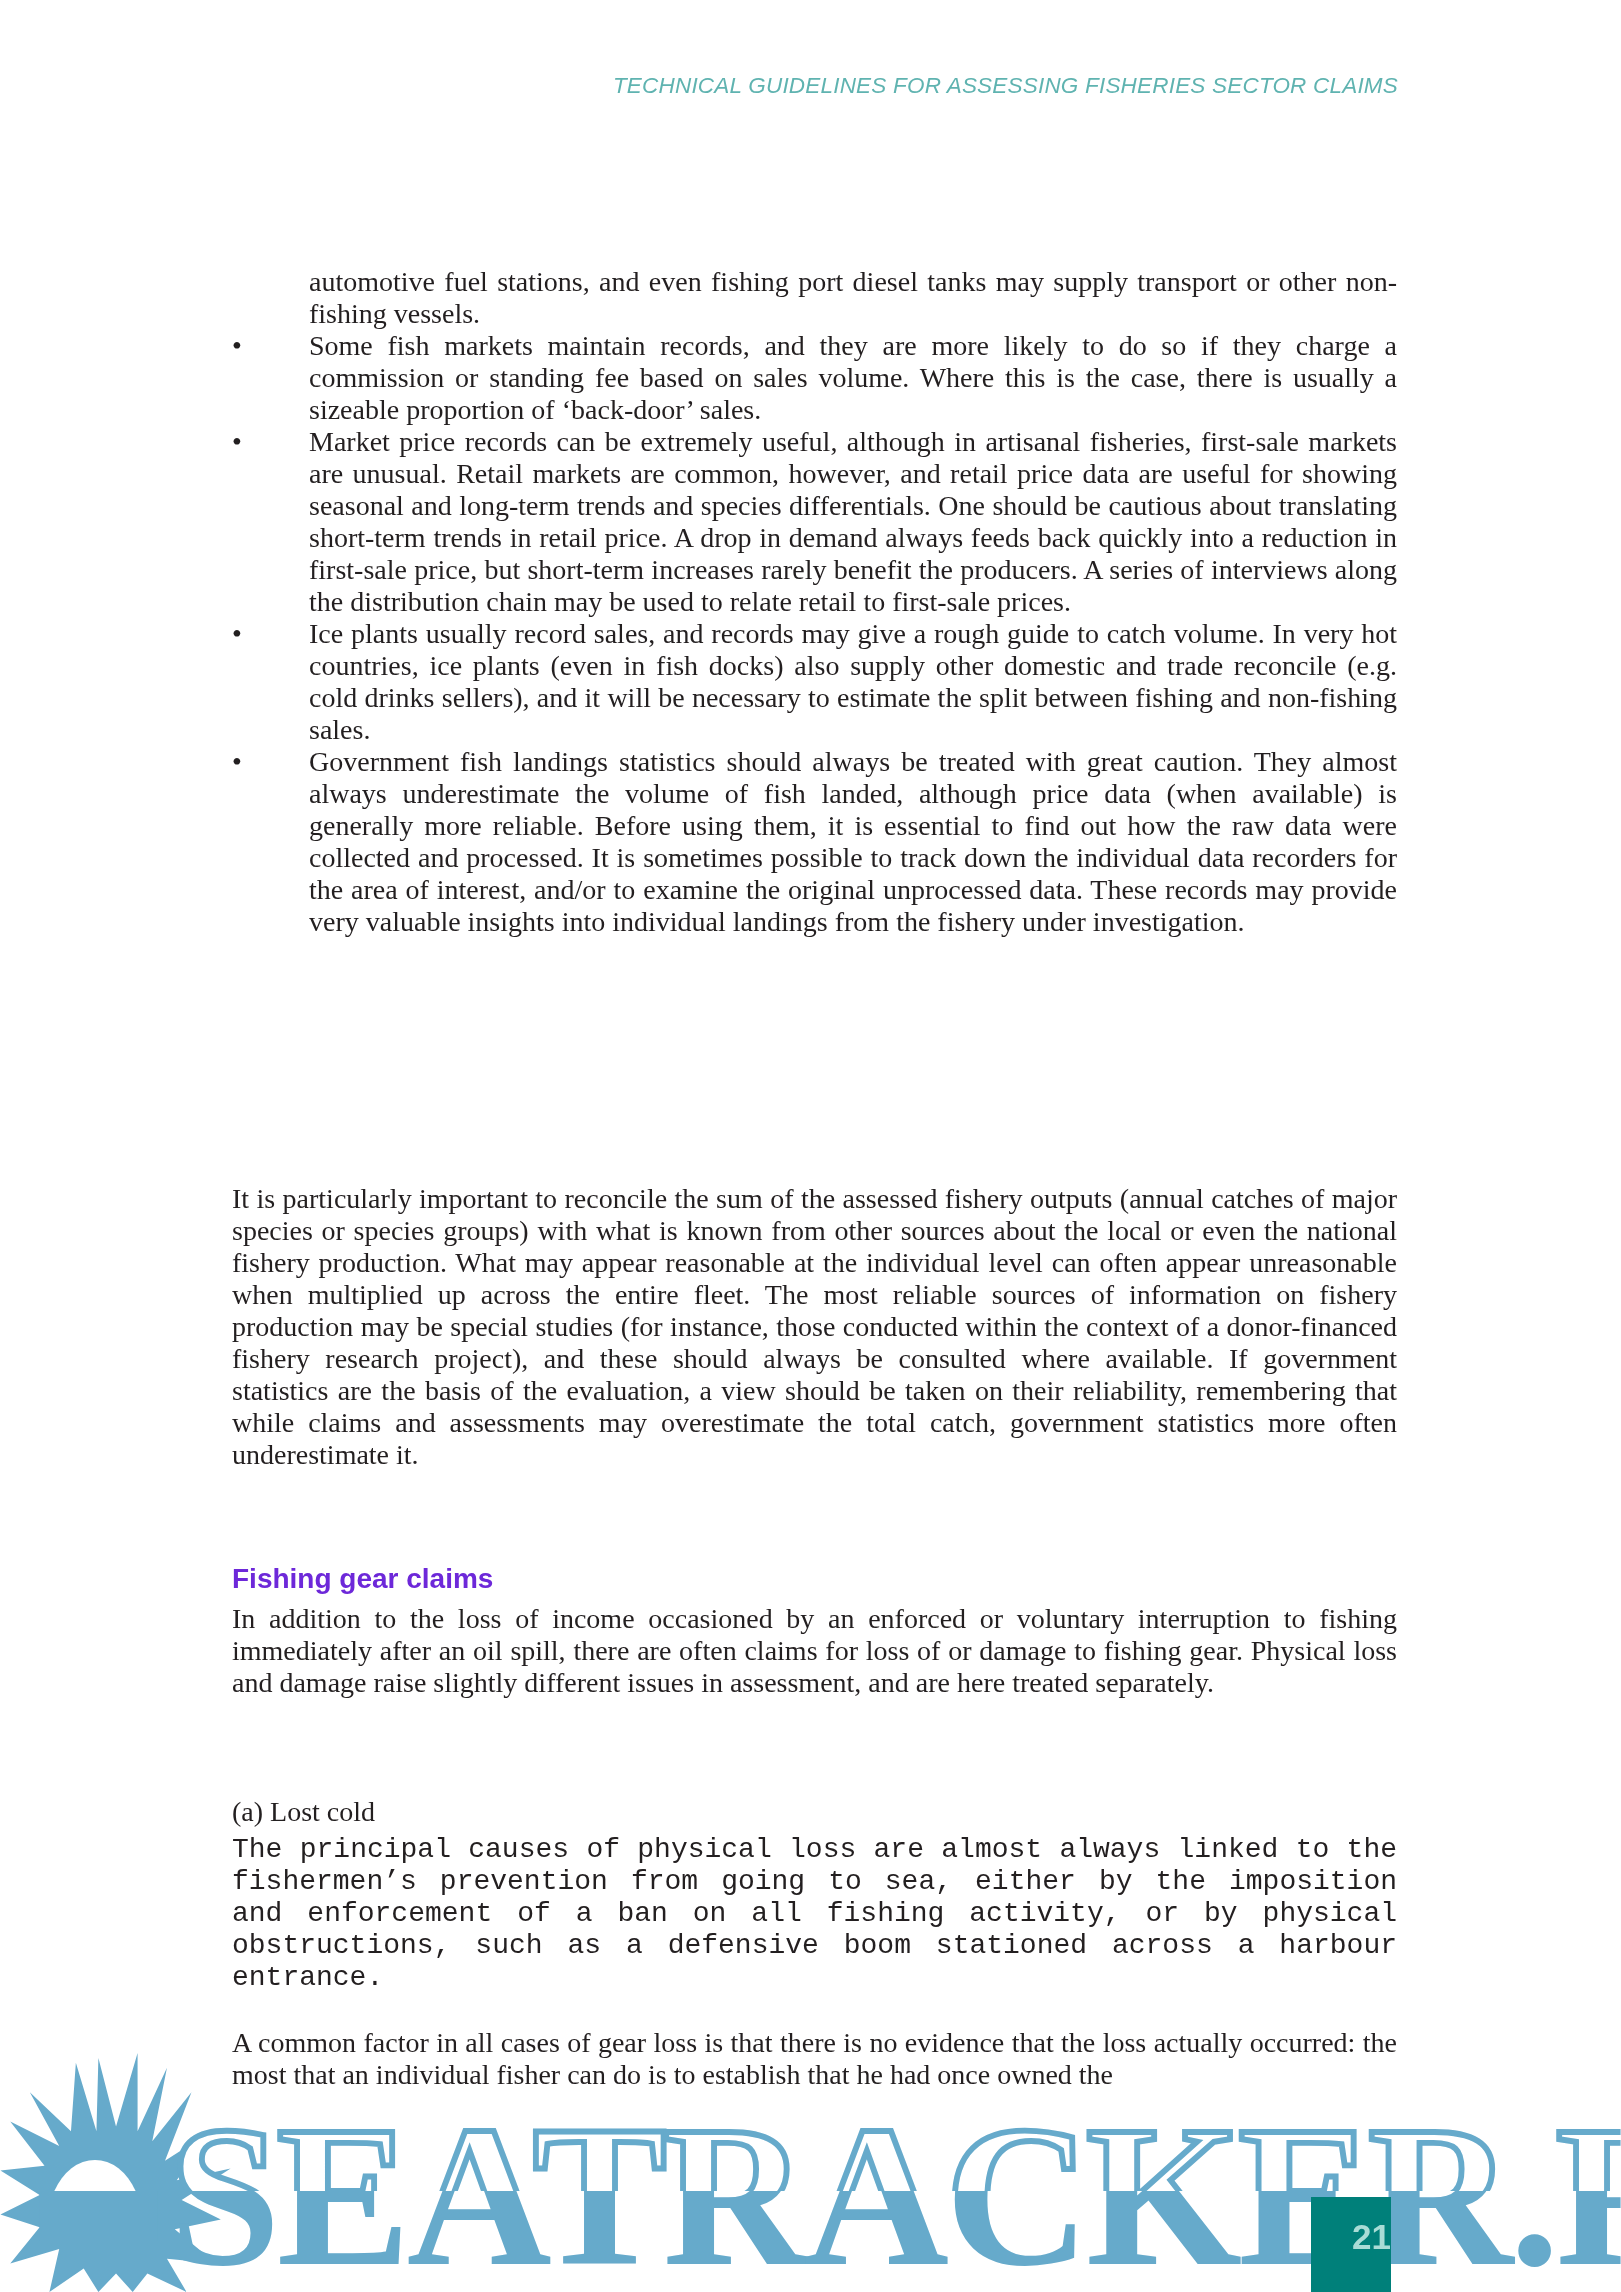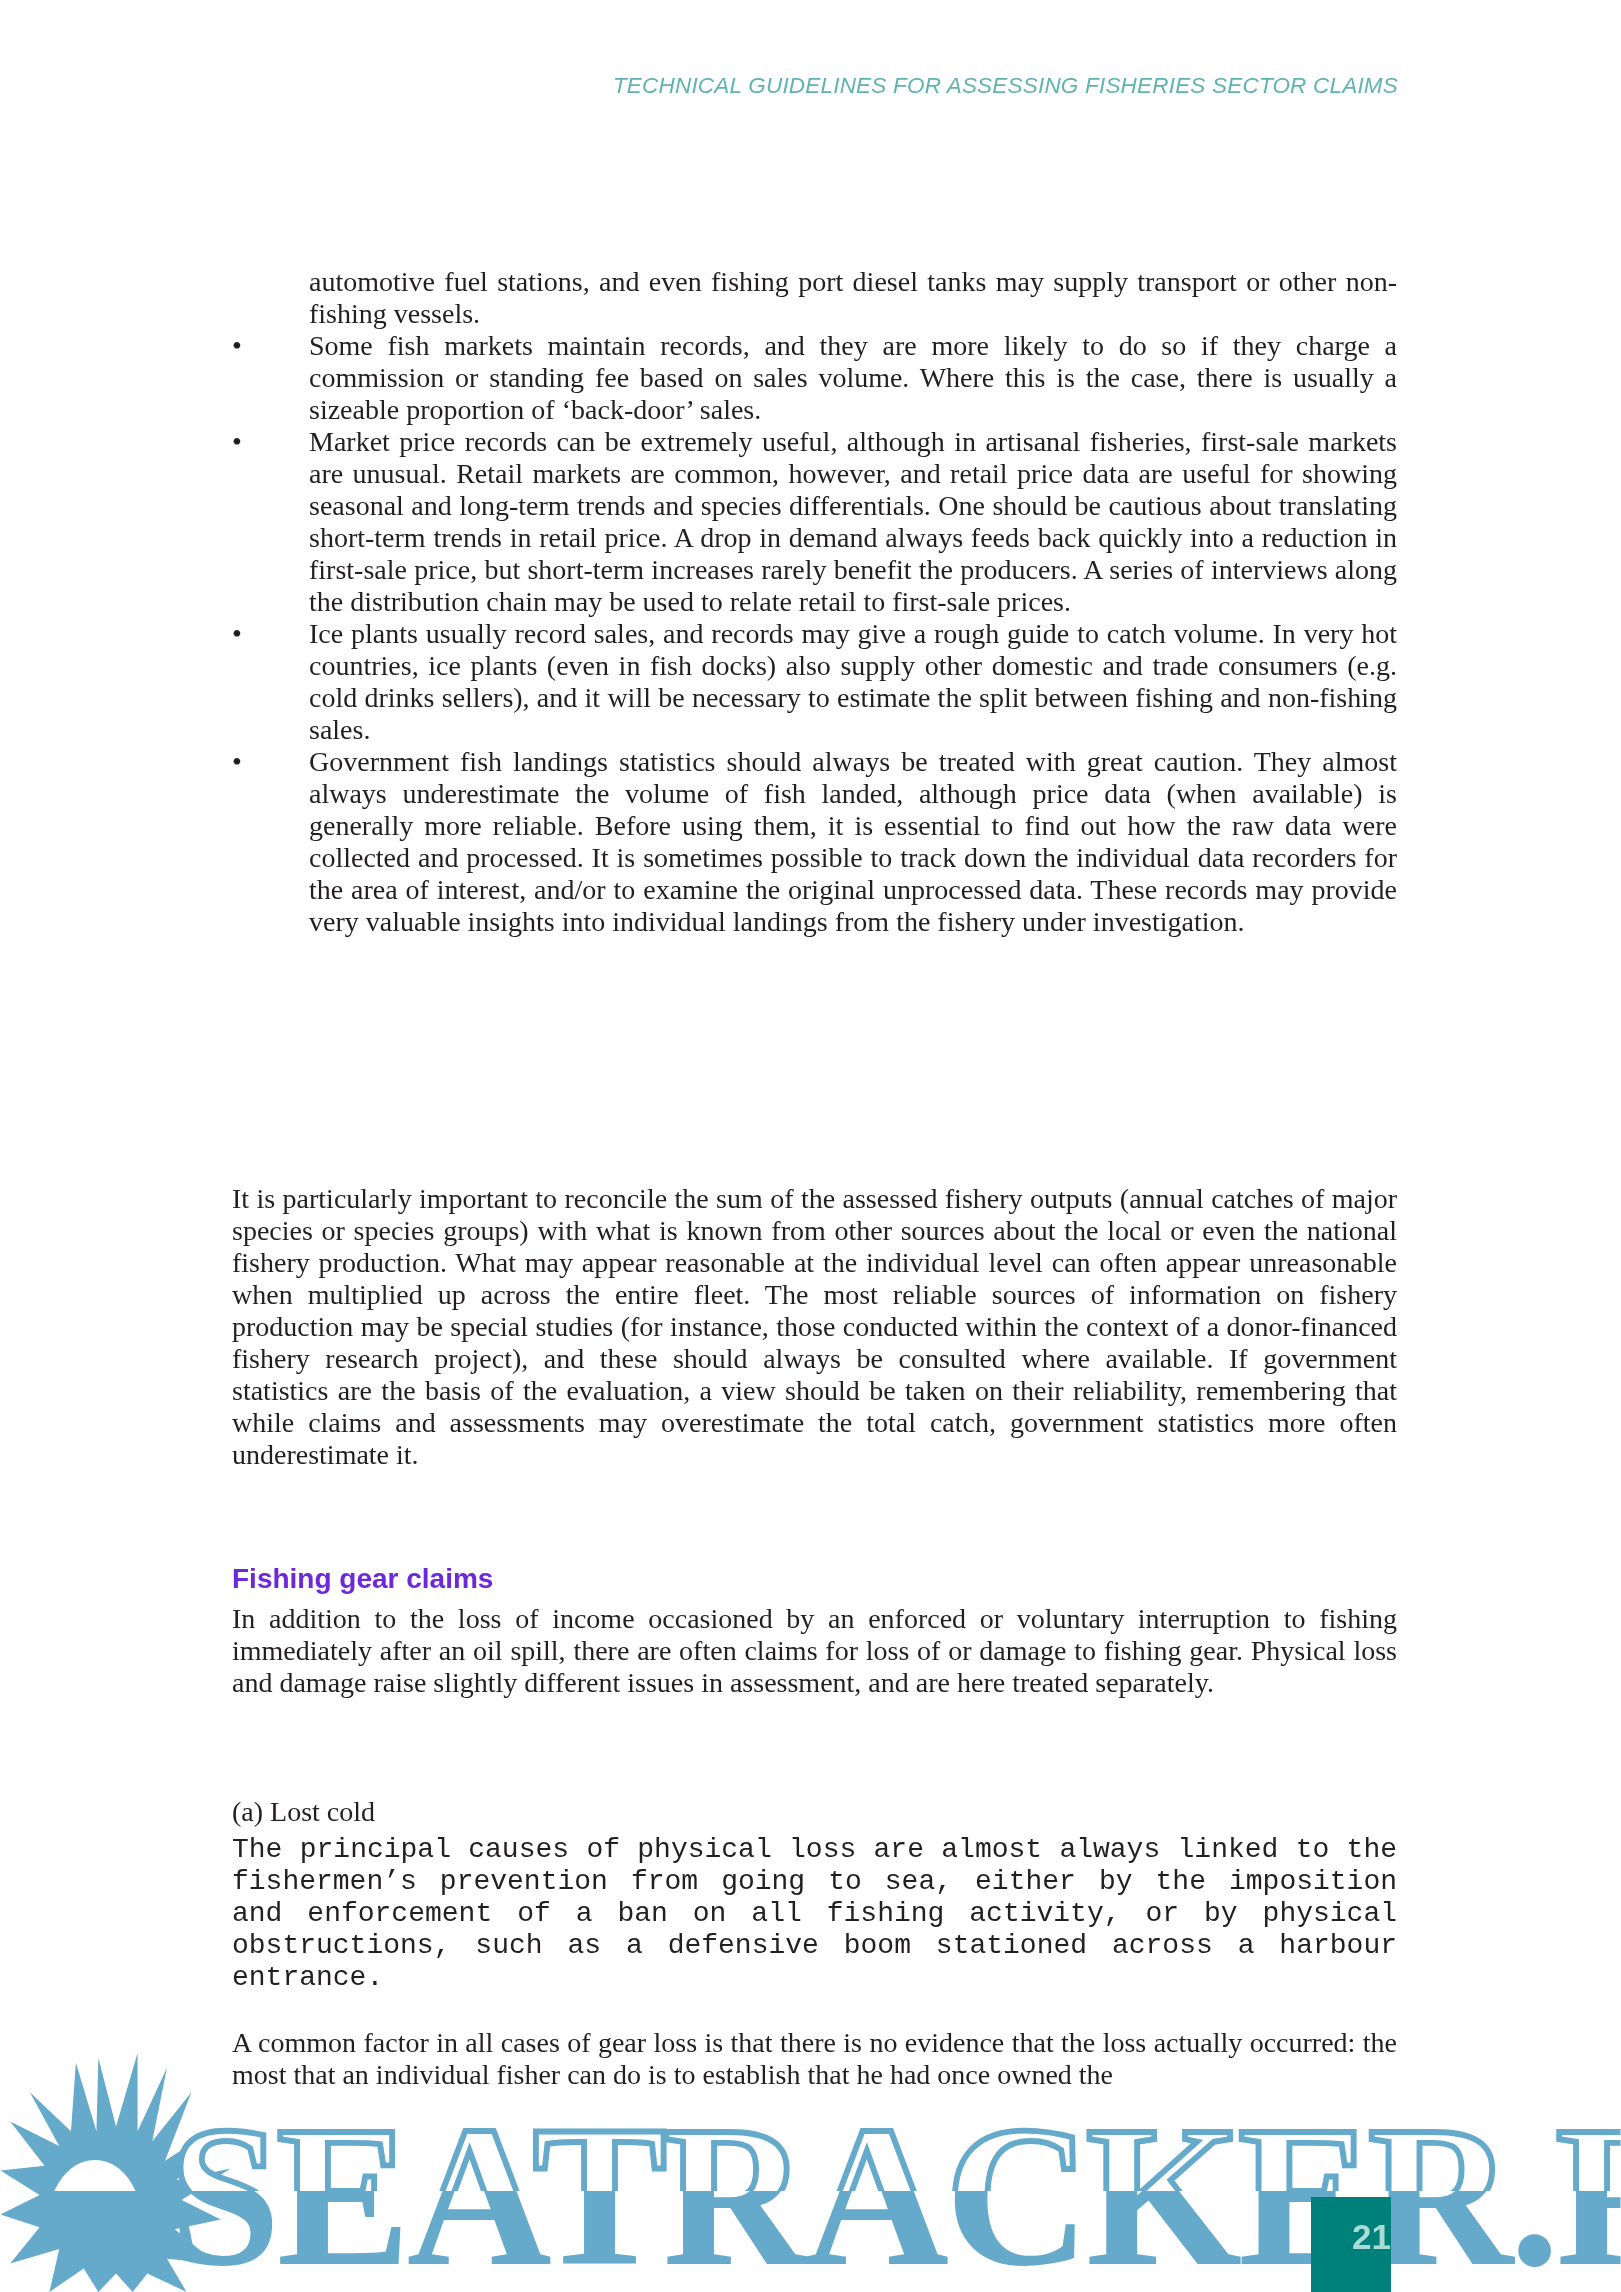--- a/index.html
+++ b/index.html
@@ -48,21 +48,21 @@
   <li>
     <span class="bullet-dot">•</span>
     <span>Some fish markets maintain records, and they are more likely to do so if they charge a commission or standing fee based on sales volume. Where this is the case, there is usually a sizeable proportion of ‘back-door’ sales.</span>
   </li>
   <li>
     <span class="bullet-dot">•</span>
     <span>Market price records can be extremely useful, although in artisanal fisheries, first-sale markets are unusual. Retail markets are common, however, and retail price data are useful for showing seasonal and long-term trends and species differentials. One should be cautious about translating short-term trends in retail price. A drop in demand always feeds back quickly into a reduction in first-sale price, but short-term increases rarely benefit the producers. A series of interviews along the distribution chain may be used to relate retail to first-sale prices.</span>
   </li>
   <li>
     <span class="bullet-dot">•</span>
-    <span>Ice plants usually record sales, and records may give a rough guide to catch volume. In very hot countries, ice plants (even in fish docks) also supply other domestic and trade consumers (e.g. cold drinks sellers), and it will be necessary to estimate the split between fishing and non-fishing sales.</span>
+    <span>Ice plants usually record sales, and records may give a rough guide to catch volume. In very hot countries, ice plants (even in fish docks) also supply other domestic and trade reconcile (e.g. cold drinks sellers), and it will be necessary to estimate the split between fishing and non-fishing sales.</span>
   </li>
   <li>
     <span class="bullet-dot">•</span>
     <span>Government fish landings statistics should always be treated with great caution. They almost always underestimate the volume of fish landed, although price data (when available) is generally more reliable. Before using them, it is essential to find out how the raw data were collected and processed. It is sometimes possible to track down the individual data recorders for the area of interest, and/or to examine the original unprocessed data. These records may provide very valuable insights into individual landings from the fishery under investigation.</span>
   </li>
 </ul>
 
 <p class="para body-text" style="top:1183px;">It is particularly important to reconcile the sum of the assessed fishery outputs (annual catches of major species or species groups) with what is known from other sources about the local or even the national fishery production. What may appear reasonable at the individual level can often appear unreasonable when multiplied up across the entire fleet. The most reliable sources of information on fishery production may be special studies (for instance, those conducted within the context of a donor-financed fishery research project), and these should always be consulted where available. If government statistics are the basis of the evaluation, a view should be taken on their reliability, remembering that while claims and assessments may overestimate the total catch, government statistics more often underestimate it.</p>
 
 <h2 class="heading">Fishing gear claims</h2>

